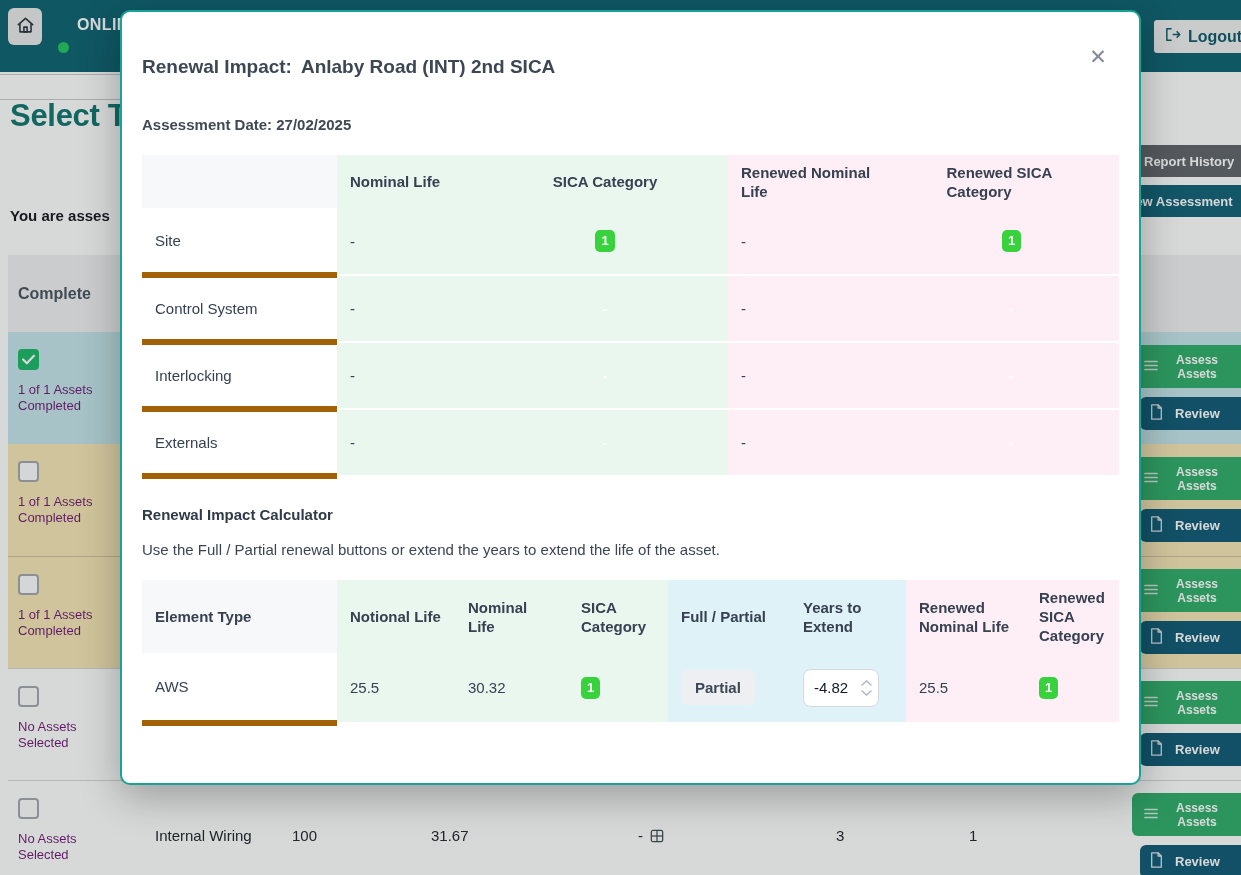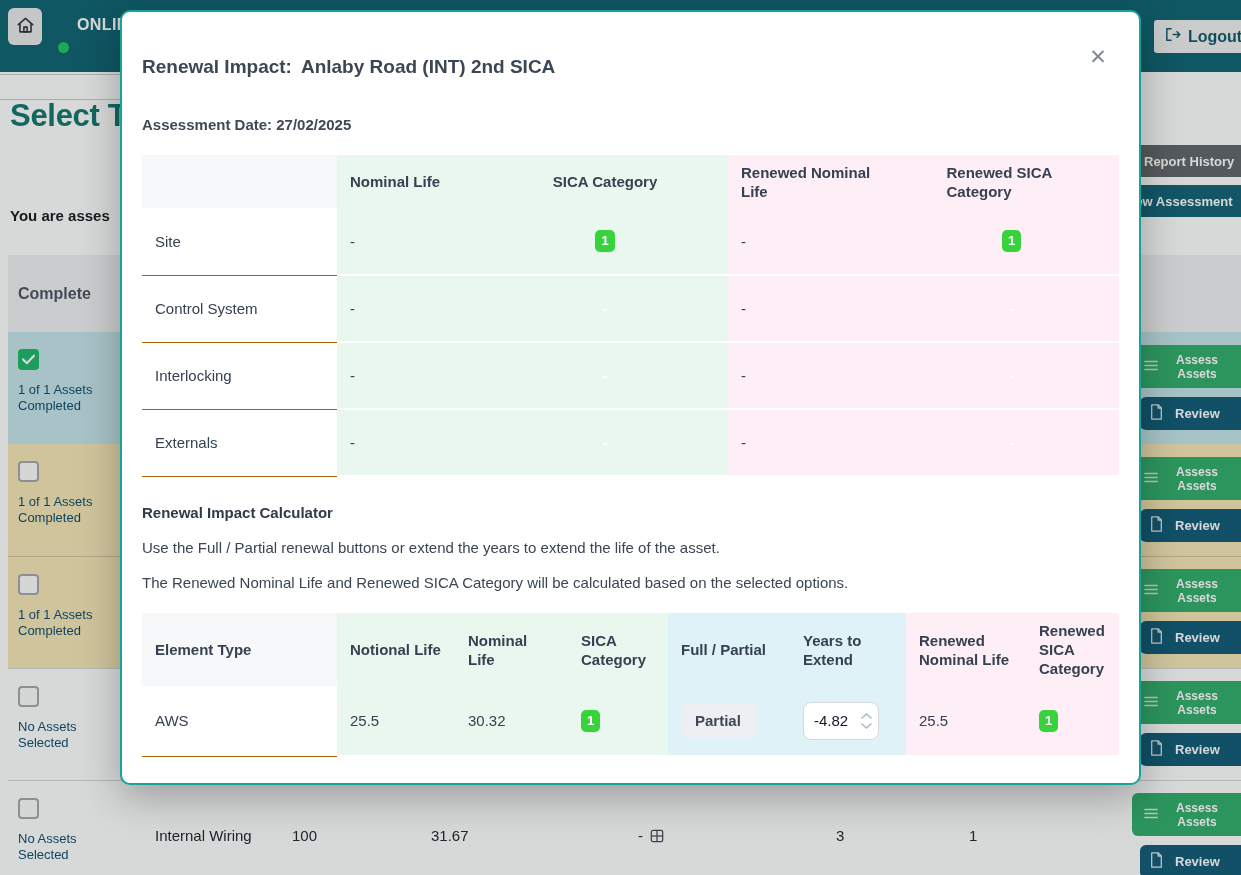--- a/index.html
+++ b/index.html
@@ -24,21 +24,21 @@
 
   .bg-rows { position:absolute; left:8px; top:332px; width:1233px; }
   .bg-row { position:relative; height:112px; }
   .bg-row:last-child { height:95px; }
   .bg-row.tone-selected { background:var(--row-selected,#c5e6eb); }
   .bg-row.tone-pending { background:var(--row-pending,#f7e7b6); }
   .bg-row.tone-plain { background:transparent; }
   .bg-row:nth-child(n+3) { border-top:1px solid rgba(70,70,70,.22); }
   .checkbox { position:absolute; left:10px; top:17px; width:21px; height:21px; border-radius:4px; border:2px solid #a2a8ad; background:#fdfdfd; cursor:pointer; display:flex; align-items:center; justify-content:center; }
   .checkbox.checked { background:var(--check-green,#1db768); border-color:var(--check-green,#1db768); }
-  .row-status { position:absolute; left:10px; top:50px; width:110px; font-size:13px; color:#0c4a6e; line-height:16px; }
+  .row-status { position:absolute; left:10px; top:50px; width:110px; font-size:13px; color:#701a75; line-height:16px; }
 
   .bottom-data .bd { position:absolute; top:827px; font-size:15px; color:#20262e; }
   .bd-1 { left:155px; } .bd-2 { left:292px; } .bd-3 { left:431px; }
   .bd-4 { left:638px; display:flex; align-items:center; gap:7px; }
   .bd-5 { left:836px; } .bd-6 { left:969px; }
   .grid-icon { cursor:pointer; }
 
   .report-btn { position:absolute; left:1136px; top:145px; width:122px; height:32px; background:var(--report-gray,#606569); color:#fff; border:none; border-radius:4px; font-size:13px; font-weight:700; text-align:left; padding-left:8px; cursor:pointer; font-family:inherit; }
   .newassess-btn { position:absolute; left:1118px; top:185px; width:140px; height:32px; background:var(--new-assessment-teal,#0f6176); color:#fff; border:none; border-radius:4px; font-size:13px; font-weight:700; text-align:left; padding-left:8px; cursor:pointer; font-family:inherit; }
 
@@ -61,21 +61,21 @@
   #summary-table tbody tr { height:67px; }
   #calc-table thead tr { height:73px; }
   #calc-table tbody tr { height:70px; }
   .h-gray { background:var(--col-gray,#f7f8f9); }
   .h-green, .c-green, .cc-green { background:var(--col-green,#eaf7ef); }
   .h-pink, .c-pink, .cc-pink { background:var(--col-pink,#fdeff5); }
   .ch-blue, .cc-blue { background:var(--col-blue,#def2f8); }
   .ch-gray { background:var(--col-gray,#f7f8f9); }
   .h-center, .c-center { text-align:center; }
   tbody td { border-bottom:2px solid #ffffff; }
-  tbody td.c-label, tbody td.cc-label { border-bottom:1px solid #a16207; background:#fff; }
+  tbody td.c-label, tbody td.cc-label { border-bottom:6px solid #a16207; background:#fff; }
   .badge { display:inline-block; min-width:9px; padding:4px 6px; border-radius:5px; background:var(--badge-green,#38d23c); color:#fff; font-size:13px; font-weight:700; text-align:center; line-height:14px; }
   .faint-dash { color:#fff; opacity:.9; font-weight:700; }
 
   .calc-heading { margin-top:27px; font-size:15px; font-weight:700; color:#303a48; }
   .calc-p { margin-top:18px; font-size:15px; color:#3b4554; }
 
   .partial-btn { display:inline-block; padding:9px 14px; background:#edeff2; border:none; border-radius:6px; font-size:15px; font-weight:600; color:#3d4756; cursor:pointer; font-family:inherit; }
   .num-input { display:inline-flex; align-items:center; justify-content:space-between; width:76px; height:38px; background:#fff; border:1px solid #d5d9de; border-radius:8px; padding:0 6px 0 10px; cursor:text; }
   .num-input .nv { font-size:15px; color:#111827; }
   .spinner { display:flex; flex-direction:column; gap:4px; align-items:center; cursor:pointer; }
@@ -293,21 +293,20 @@
             <td class="c-green">-</td>
             <td class="c-green c-center"><span class="faint-dash">-</span></td>
             <td class="c-pink">-</td>
             <td class="c-pink c-center"><span class="faint-dash">-</span></td>
           </tr>
         </tbody>
     </table>
 
     <div class="calc-heading">Renewal Impact Calculator</div>
     <p class="calc-p">Use the Full / Partial renewal buttons or extend the years to extend the life of the asset.</p>
-    <p class="calc-p">The Renewed Nominal Life and Renewed SICA Category will be calculated based on the selected options.</p>
 
     <table id="calc-table">
       <colgroup>
           <col style="width:195px">
           <col style="width:118px">
           <col style="width:113px">
           <col style="width:100px">
           <col style="width:122px">
           <col style="width:116px">
           <col style="width:120px">

